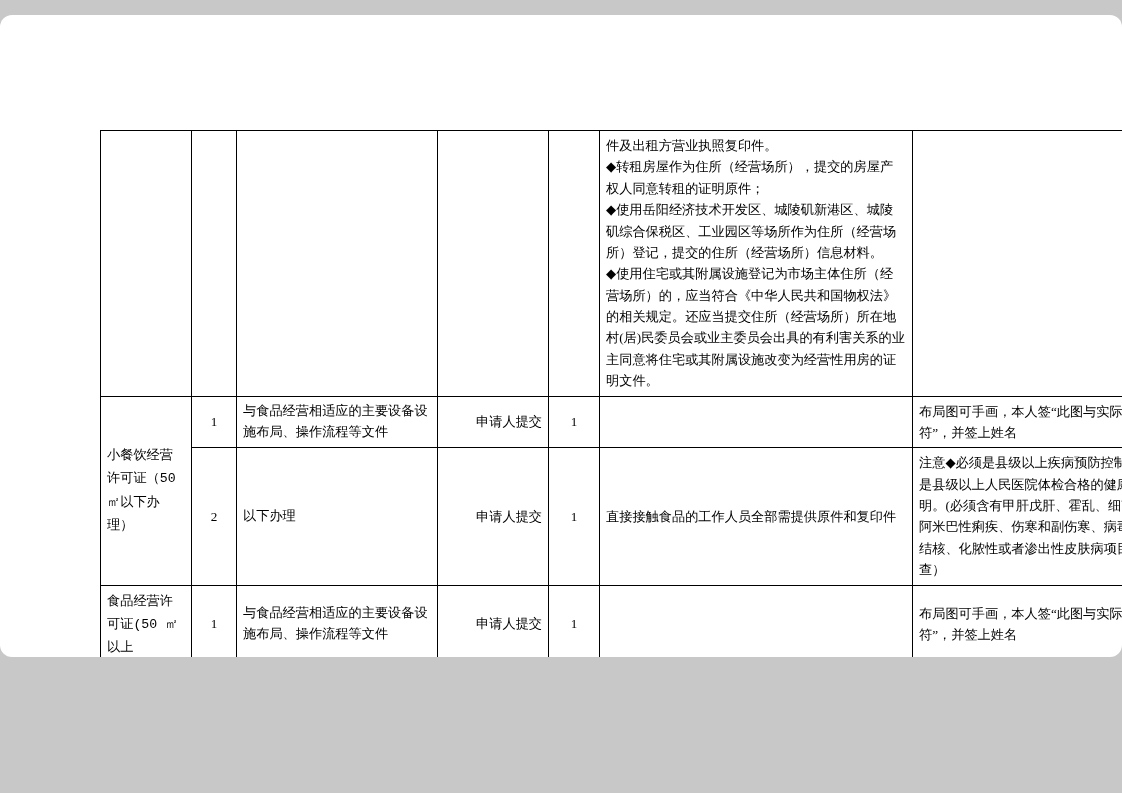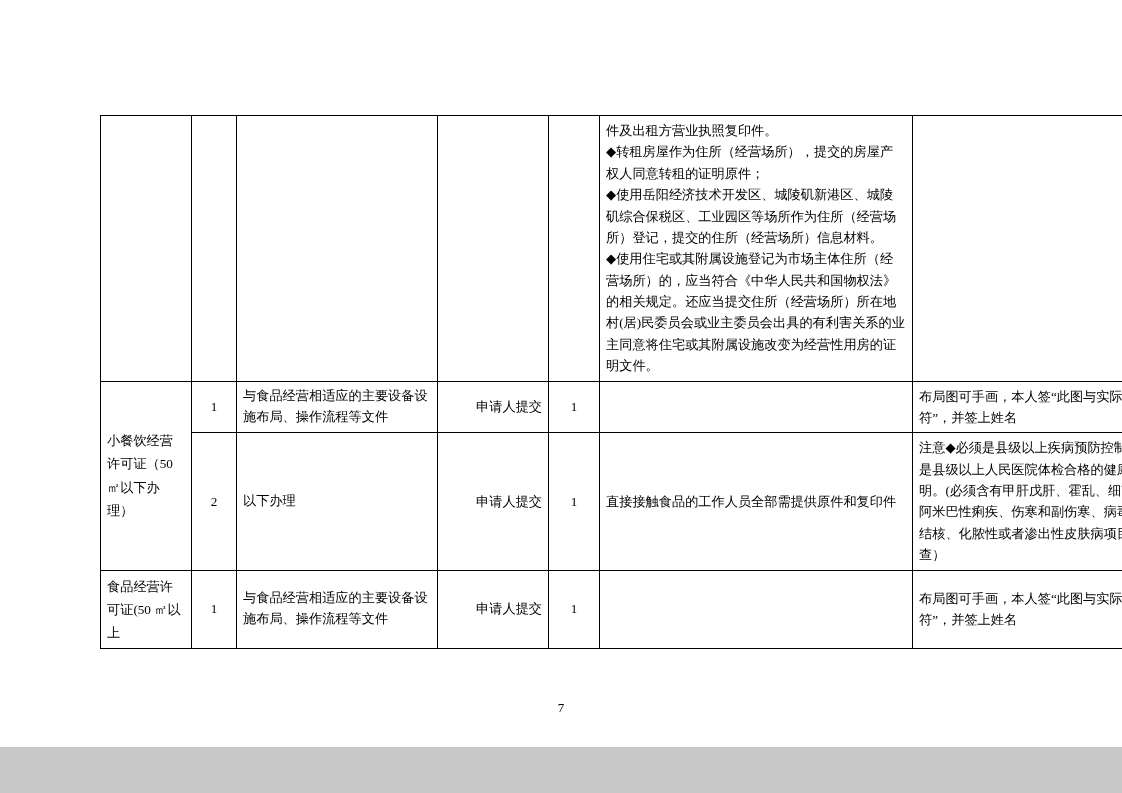--- a/index.html
+++ b/index.html
@@ -5,26 +5,27 @@
   html, body {
     margin: 0;
     padding: 0;
     background: #c8c8c8;
   }
   body {
     font-family: "Liberation Serif", "DejaVu Serif", serif;
   }
   .page {
     width: 1122px;
-    height: 747px;
+    height: 642px;
     background: #ffffff;
     position: relative;
     box-sizing: border-box;
     overflow: hidden;
-    margin: 0 auto;
+    margin: 15px auto;
+    border-radius: 12px;
   }
   .doc-table {
     position: absolute;
     left: 100px;
     top: 115px;
     width: 924px;
     border-collapse: collapse;
     table-layout: fixed;
   }
   .doc-table td {
@@ -81,20 +82,21 @@
     left: 0;
     top: 700px;
     width: 100%;
     text-align: center;
     font-size: 13px;
     font-family: "Liberation Serif", "DejaVu Serif", serif;
     color: #000000;
   }
   .cell-name-inner {
     line-height: 1.75;
+    font-family: Liberation Mono, monospace;
   }
 </style>
 </head>
 <body>
 
 <div class="page">
 
   <table class="doc-table">
     <tbody>
       <tr>

